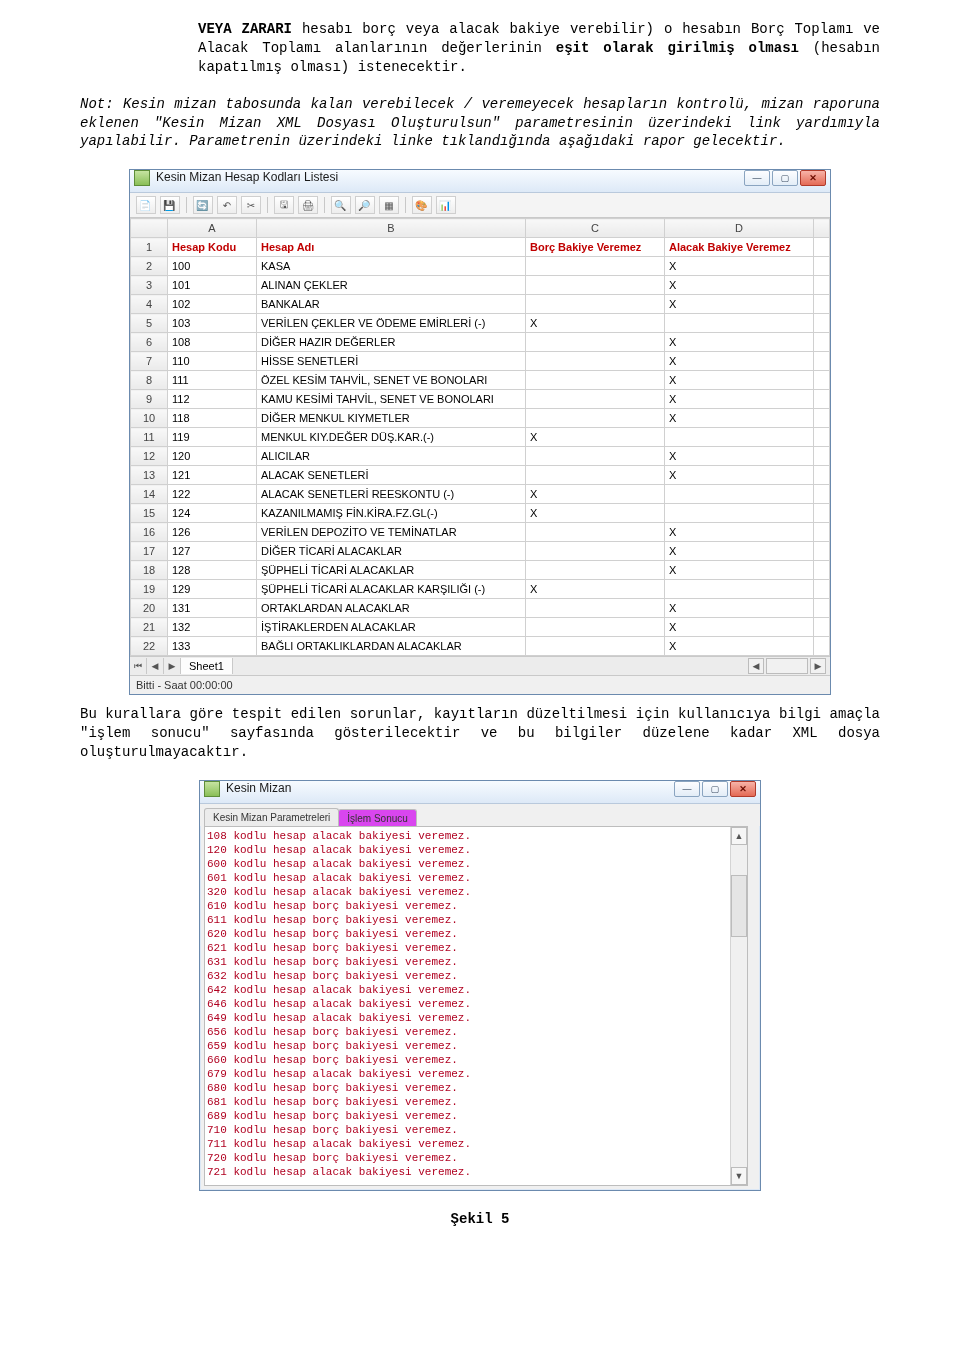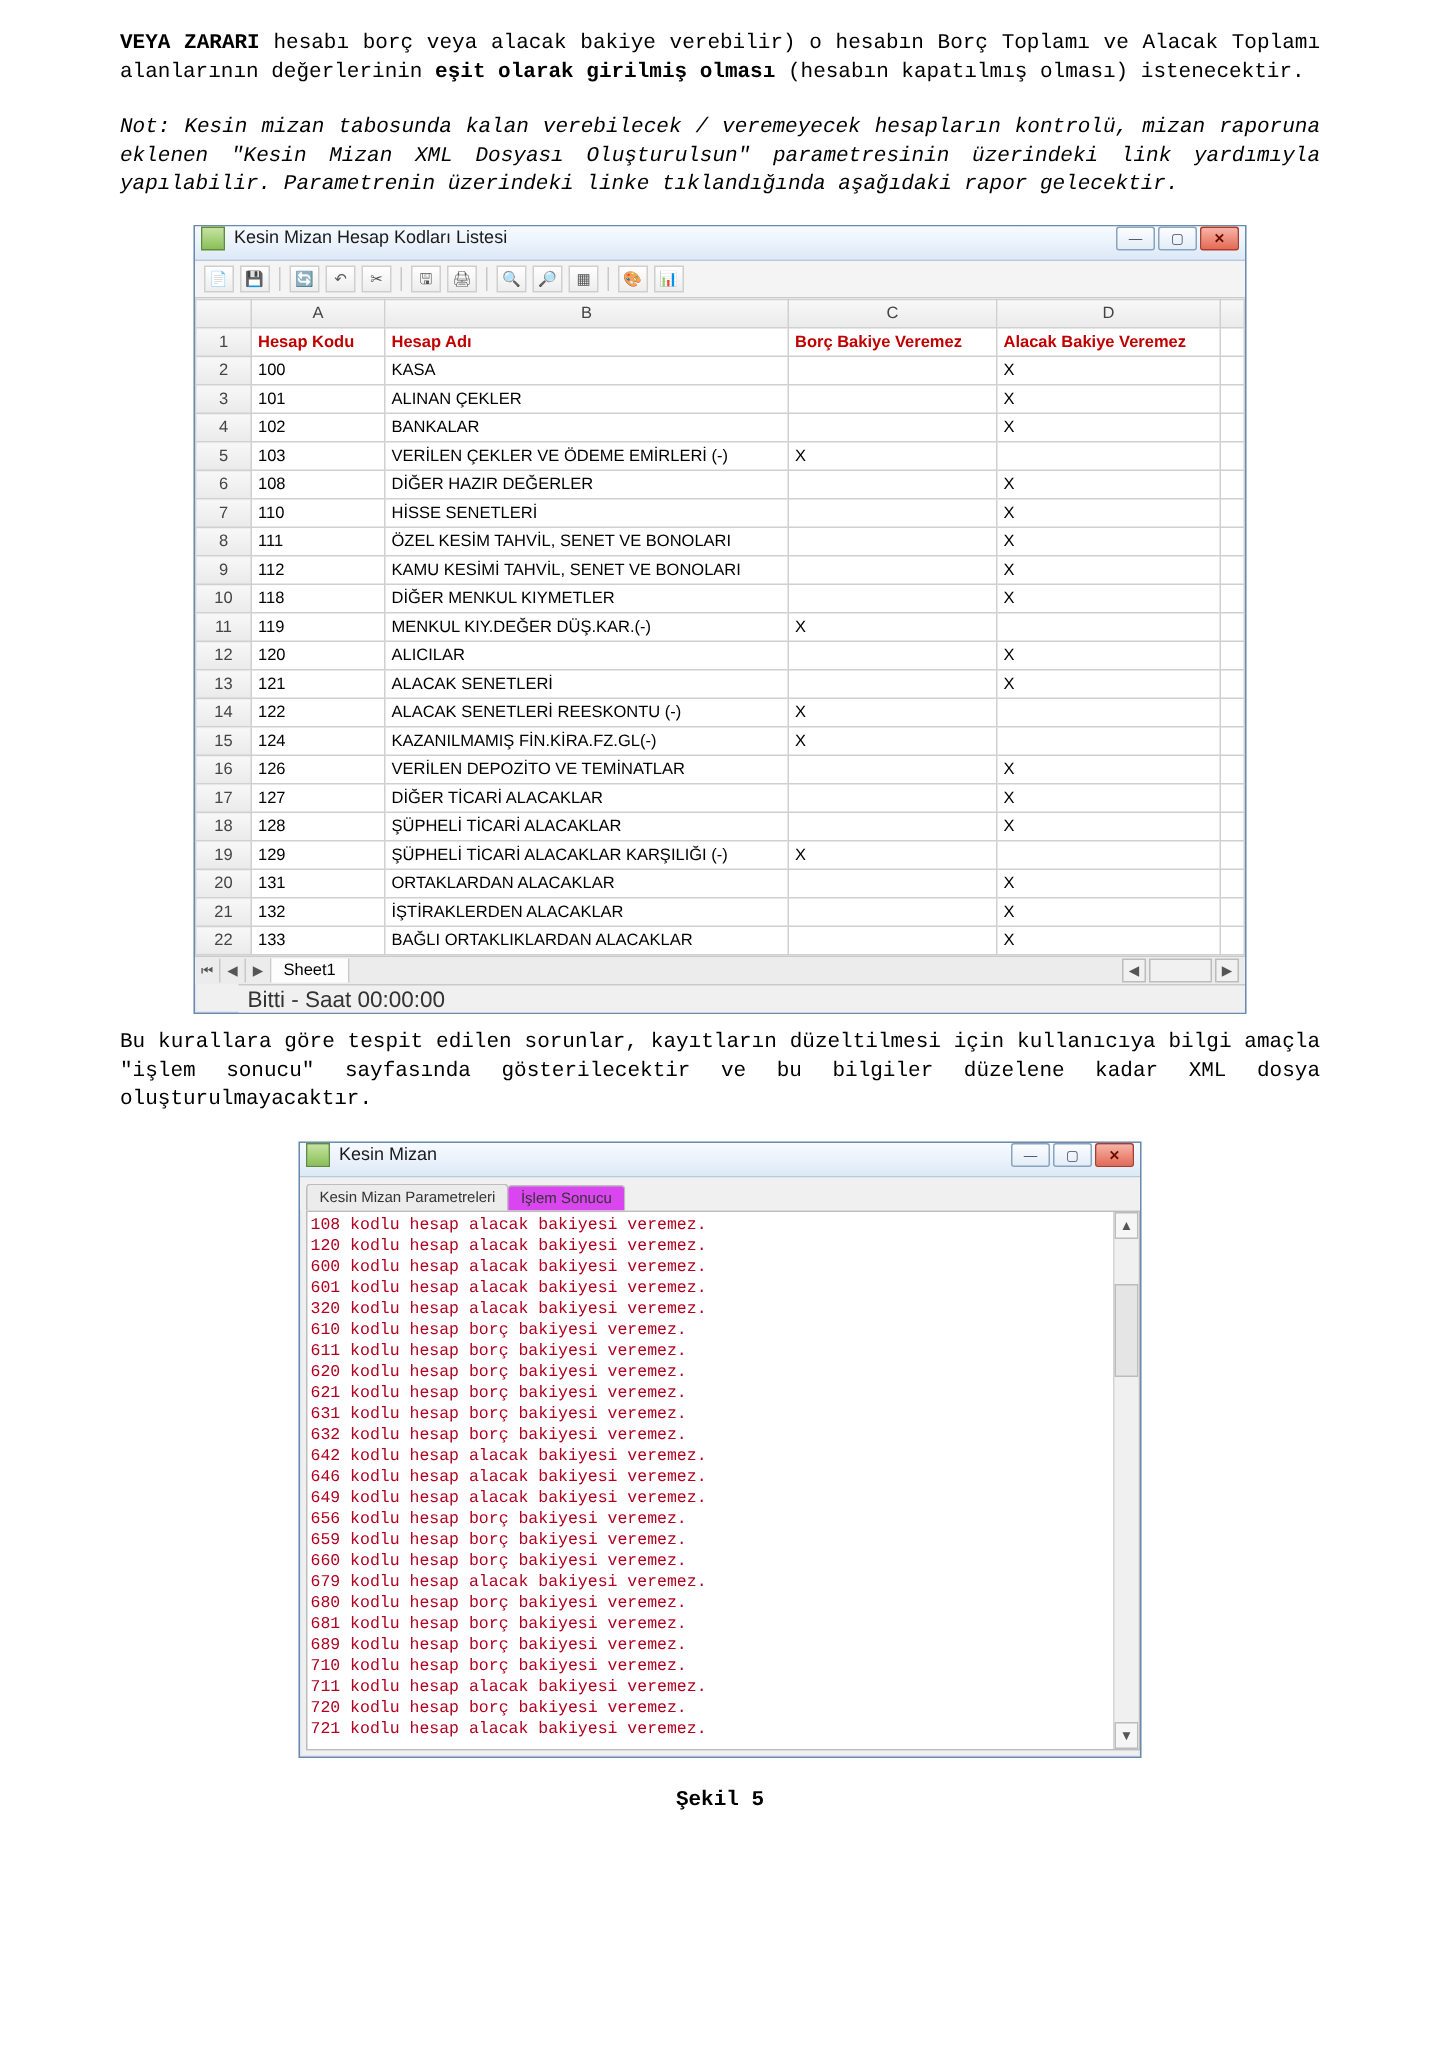--- a/index.html
+++ b/index.html
@@ -13,20 +13,21 @@
   }
   .page {
     padding: 20px 80px 40px 80px;
   }
   .para {
     line-height: 1.35;
     margin: 0 0 18px 0;
     text-align: justify;
   }
   .indent1 {
+    margin-left: 118px;
   }
   .bold { font-weight: bold; }
   .italic { font-style: italic; }
   .sekil {
     text-align: center;
     font-weight: bold;
     font-family: "Courier New", monospace;
     margin: 20px 0 30px 0;
   }
   
@@ -155,27 +156,26 @@
     width: 14px; height: 14px;
     border: 1px solid #bcbcbc;
     background: #f1f1f1;
     margin-left: 2px;
     font-size: 9px;
     display: flex; align-items: center; justify-content: center;
     color: #555;
   }
   .statusbar {
     height: 18px;
-    font-size: 15px;
+    font-size: 11px;
     color: #333;
     padding: 0 6px;
     display: flex; align-items: center;
     background: #f0f0f0;
     border-top: 1px solid #c9c9c9;
-    margin-left: 29px;
   }
   
   .tabs2 {
     display: flex;
     align-items: flex-end;
     padding: 4px 4px 0 4px;
     background: #f0f0f0;
     font-size: 10px;
   }
   .tab2 {
@@ -188,21 +188,21 @@
     color: #333;
   }
   .tab2.active {
     background: #d946ef;
     position: relative;
     top: 1px;
   }
   .content2 {
     border: 1px solid #bdbdbd;
     background: #fff;
-    margin: 0 0 4px 4px;
+    margin: 0 12px 4px 4px;
     height: 358px;
     position: relative;
     overflow: hidden;
   }
   .loglist {
     font-family: "Courier New", monospace;
     font-size: 11px;
     line-height: 14px;
     padding: 2px 2px;
     color: #b00020;

